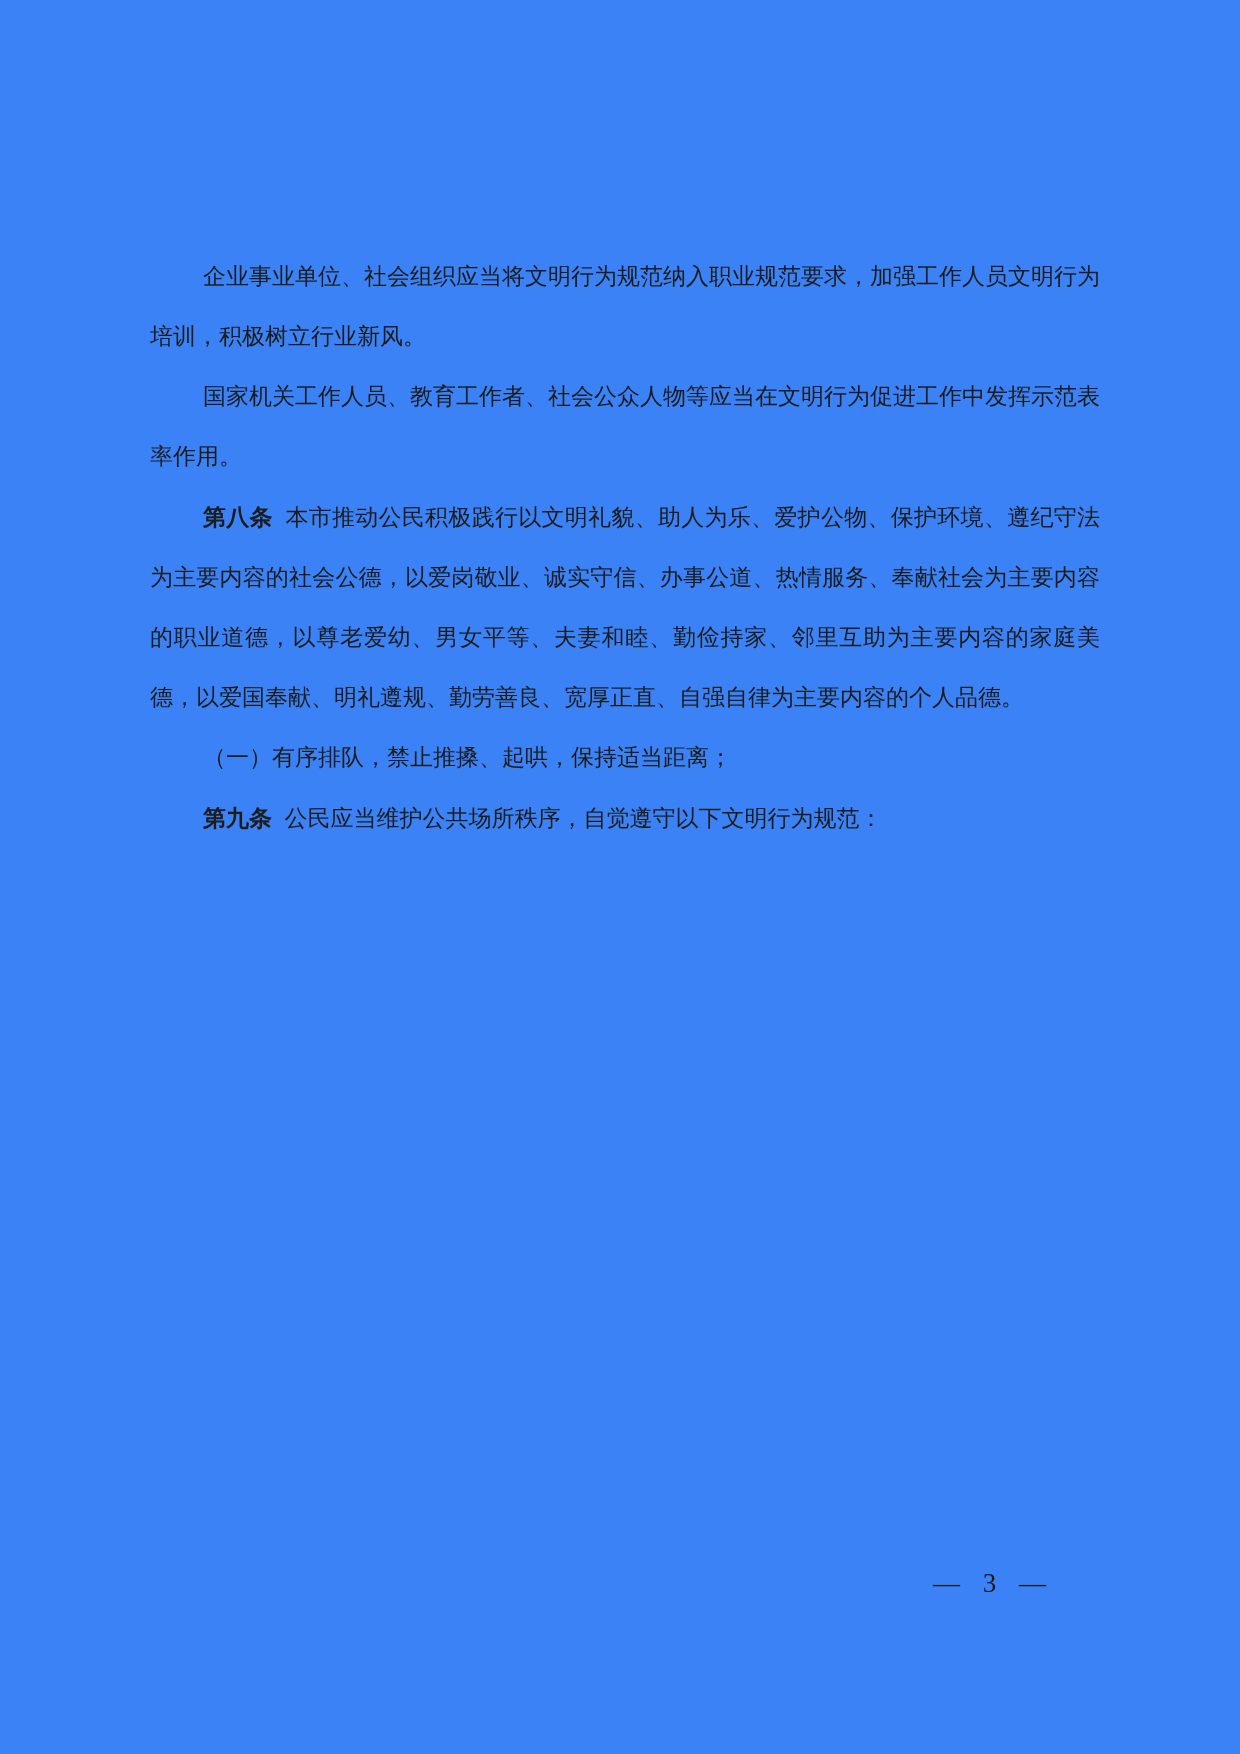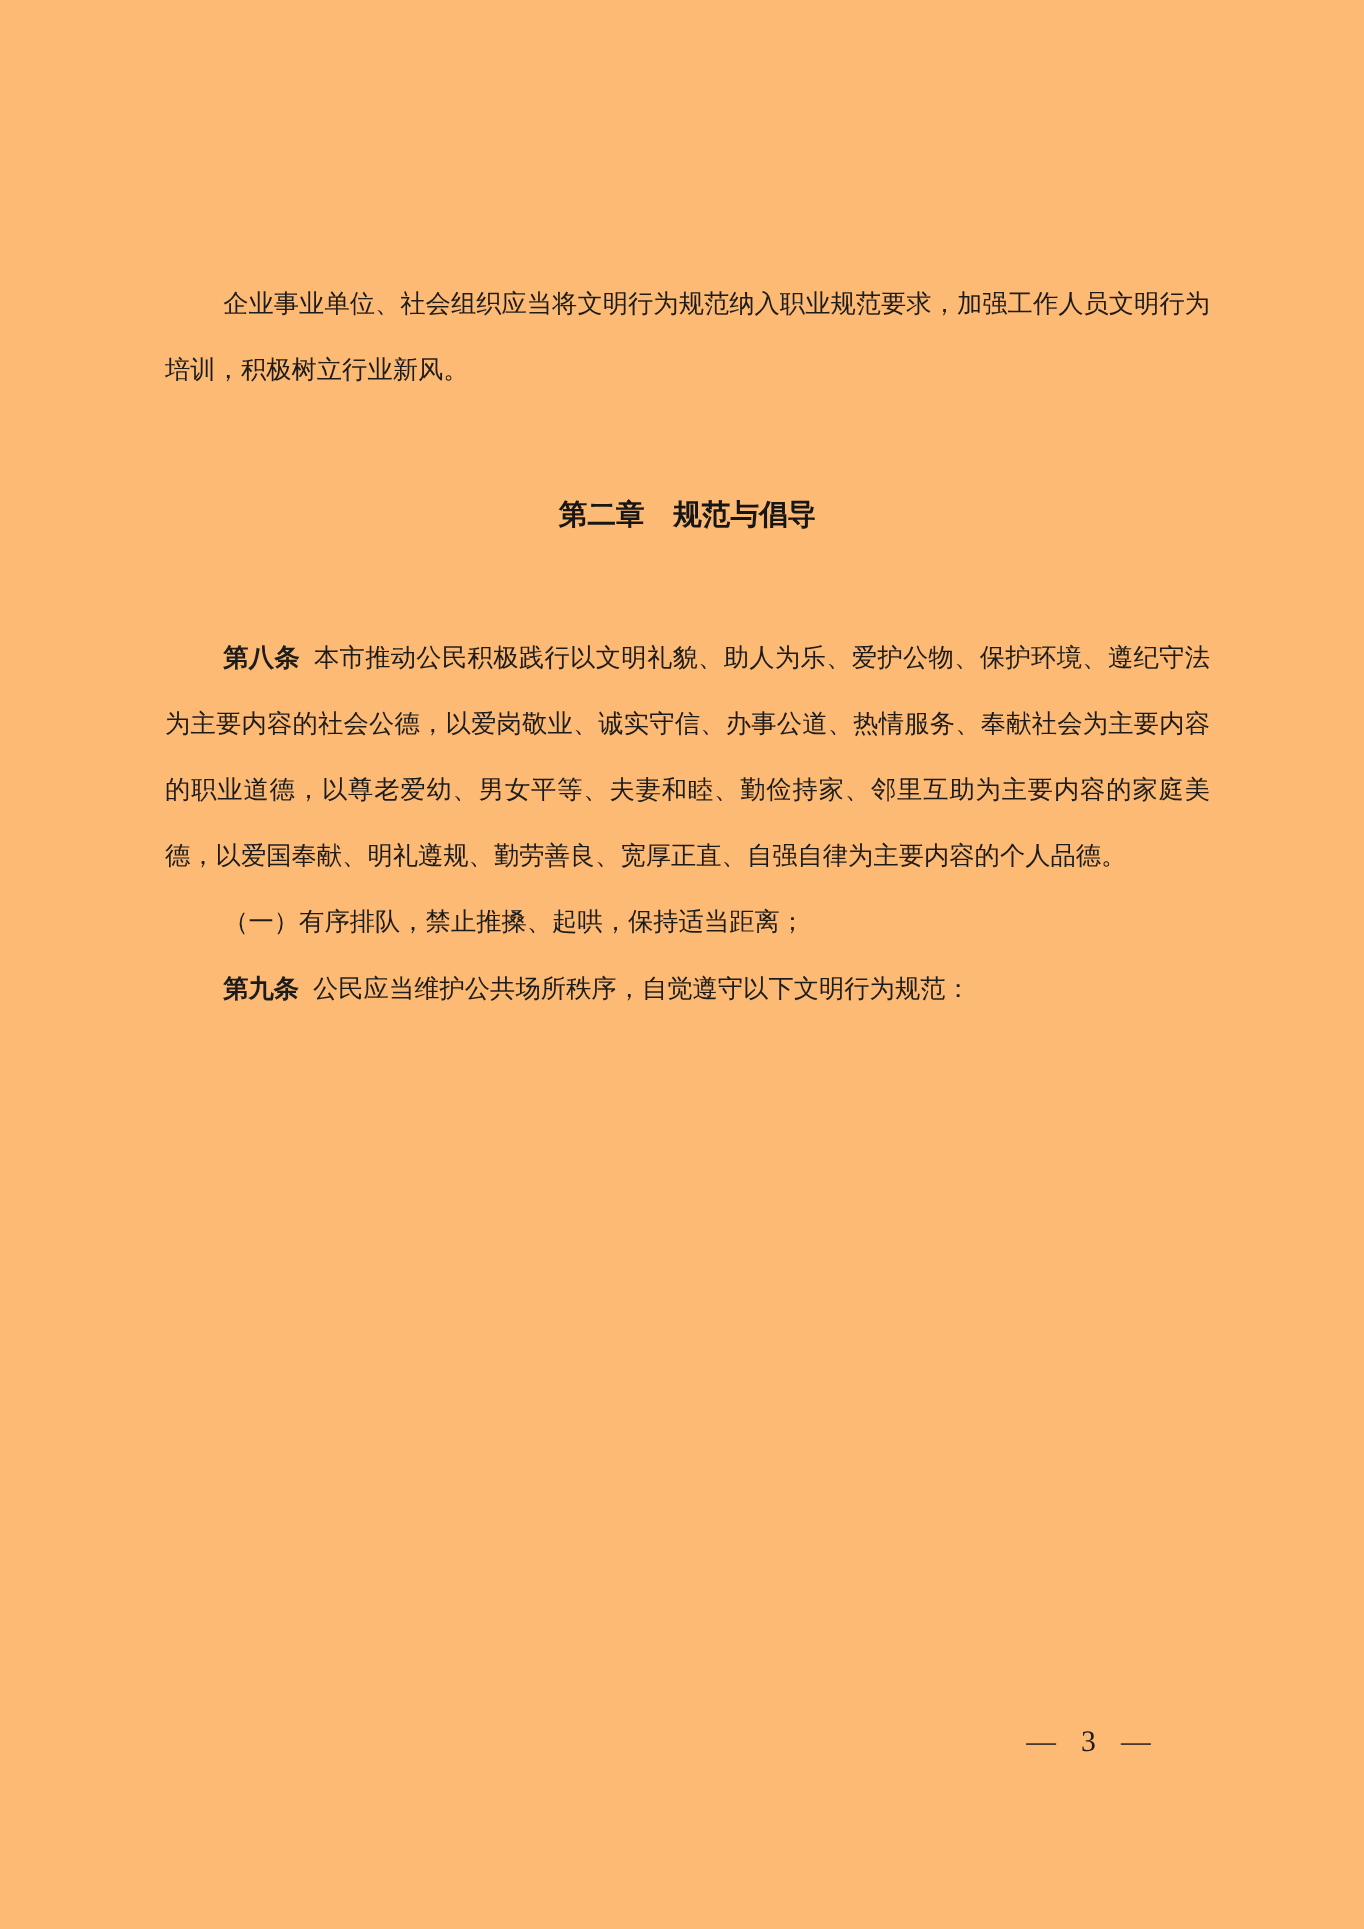--- a/index.html
+++ b/index.html
@@ -4,21 +4,21 @@
 <style>
   html, body {
     margin: 0;
     padding: 0;
     background: #ffffff;
   }
   .page {
     position: relative;
     width: 1240px;
     height: 1754px;
-    background: #fdba74;
+    background: #3b82f6;
     color: #1c1c1c;
     overflow: hidden;
   }
   .body-text {
     position: absolute;
     left: 150px;
     top: 247px;
     width: 950px;
   }
   .para {
@@ -59,23 +59,23 @@
   }
 </style>
 </head>
 <body>
 
 <main class="page">
   <section class="body-text">
 
     <p class="para"><span>企业事业单位、社会组织应当将文明行为规范纳入职业规范要求，加强工作人员文明行为培训，积极树立行业新风。</span></p>
 
+    <p class="para"><span>国家机关工作人员、教育工作者、社会公众人物等应当在文明行为促进工作中发挥示范表率作用。</span></p>
 
 
-    <h2 class="chapter-heading">第二章　规范与倡导</h2>
 
     <p class="para"><b class="term">第八条</b><span>本市推动公民积极践行以文明礼貌、助人为乐、爱护公物、保护环境、遵纪守法为主要内容的社会公德，以爱岗敬业、诚实守信、办事公道、热情服务、奉献社会为主要内容的职业道德，以尊老爱幼、男女平等、夫妻和睦、勤俭持家、邻里互助为主要内容的家庭美德，以爱国奉献、明礼遵规、勤劳善良、宽厚正直、自强自律为主要内容的个人品德。</span></p>
 
     <p class="para"><span>（一）有序排队，禁止推搡、起哄，保持适当距离；</span></p>
 
     <p class="para"><b class="term">第九条</b><span>公民应当维护公共场所秩序，自觉遵守以下文明行为规范：</span></p>
 
 
 
 

